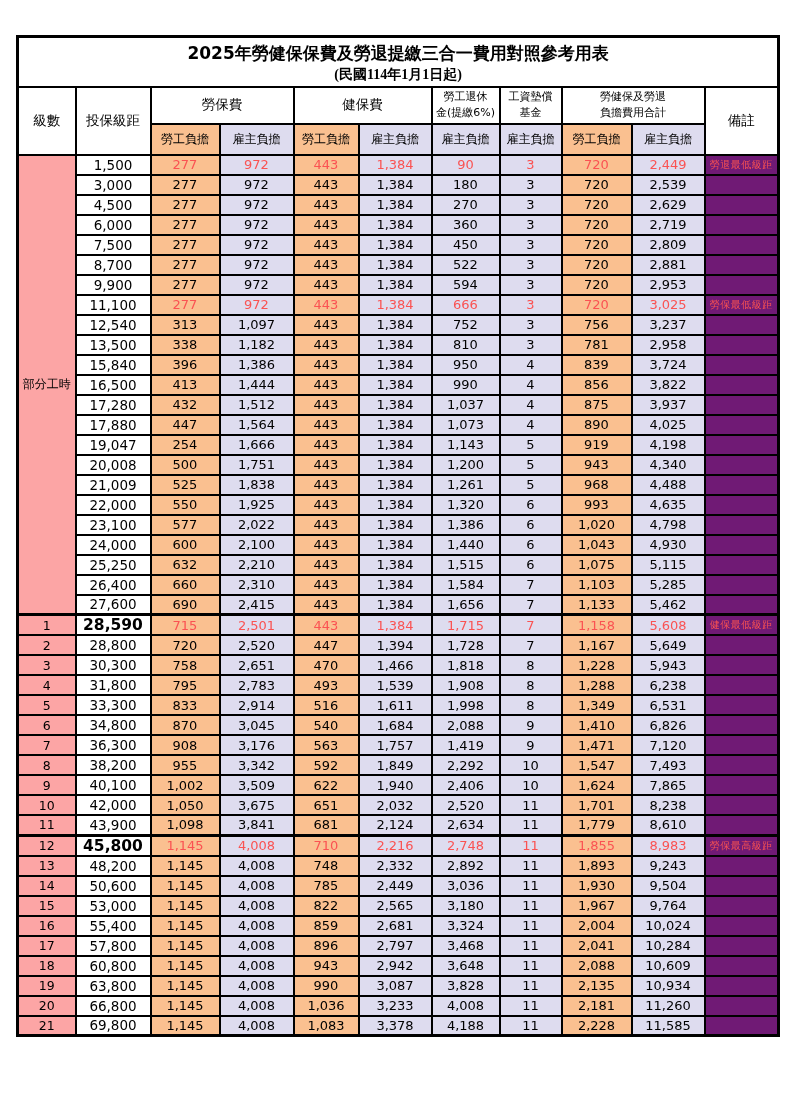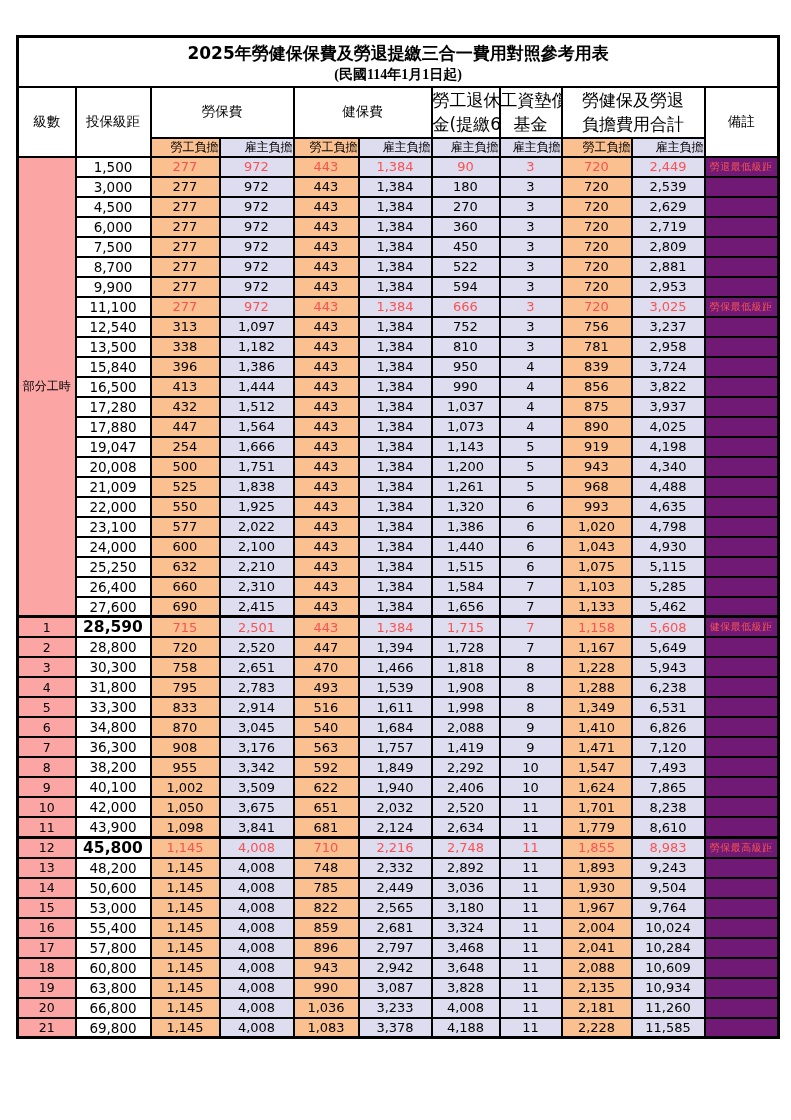--- a/index.html
+++ b/index.html
@@ -26,22 +26,22 @@
     white-space: nowrap;
     overflow: hidden;
     font-weight: normal;
   }
   
   .title-cell { height: 50px; border-bottom: 3px solid #000; background: #fff; }
   .title-line1 { font-size: 17px; font-weight: bold; line-height: 1.5; }
   .title-line2 { font-size: 14px; font-weight: bold; line-height: 1.1; font-family: Liberation Serif, serif; }
   
   tr.group-row th { height: 37px; font-size: 13.5px; background: #fff; }
-  tr.group-row th.two-line { font-size: 17px; line-height: 1.45; }
-  tr.sub-row th { height: 19px; font-size: 12px; text-align: right; }
+  tr.group-row th.two-line { font-size: 11px; line-height: 1.45; }
+  tr.sub-row th { height: 31px; font-size: 12px; }
   .c-emp { background: #FAC090; }
   .c-er  { background: #DEDCEF; }
   
   tbody td { height: 20px; font-size: 13px; }
   td.level   { background: #fca5a5; font-size: 12.5px; }
   td.merged  { font-size: 12px; letter-spacing: 0; }
   td.bracket { background: #fff; font-size: 13.5px; border-radius: 8px; }
   td.bracket.big { font-size: 15.5px; font-weight: bold; }
   td.note { background: #701a75; font-size: 10px; color: #FA5252; letter-spacing: 0.5px; }
   tr.hl td.c-emp, tr.hl td.c-er { color: #FA5252; }

